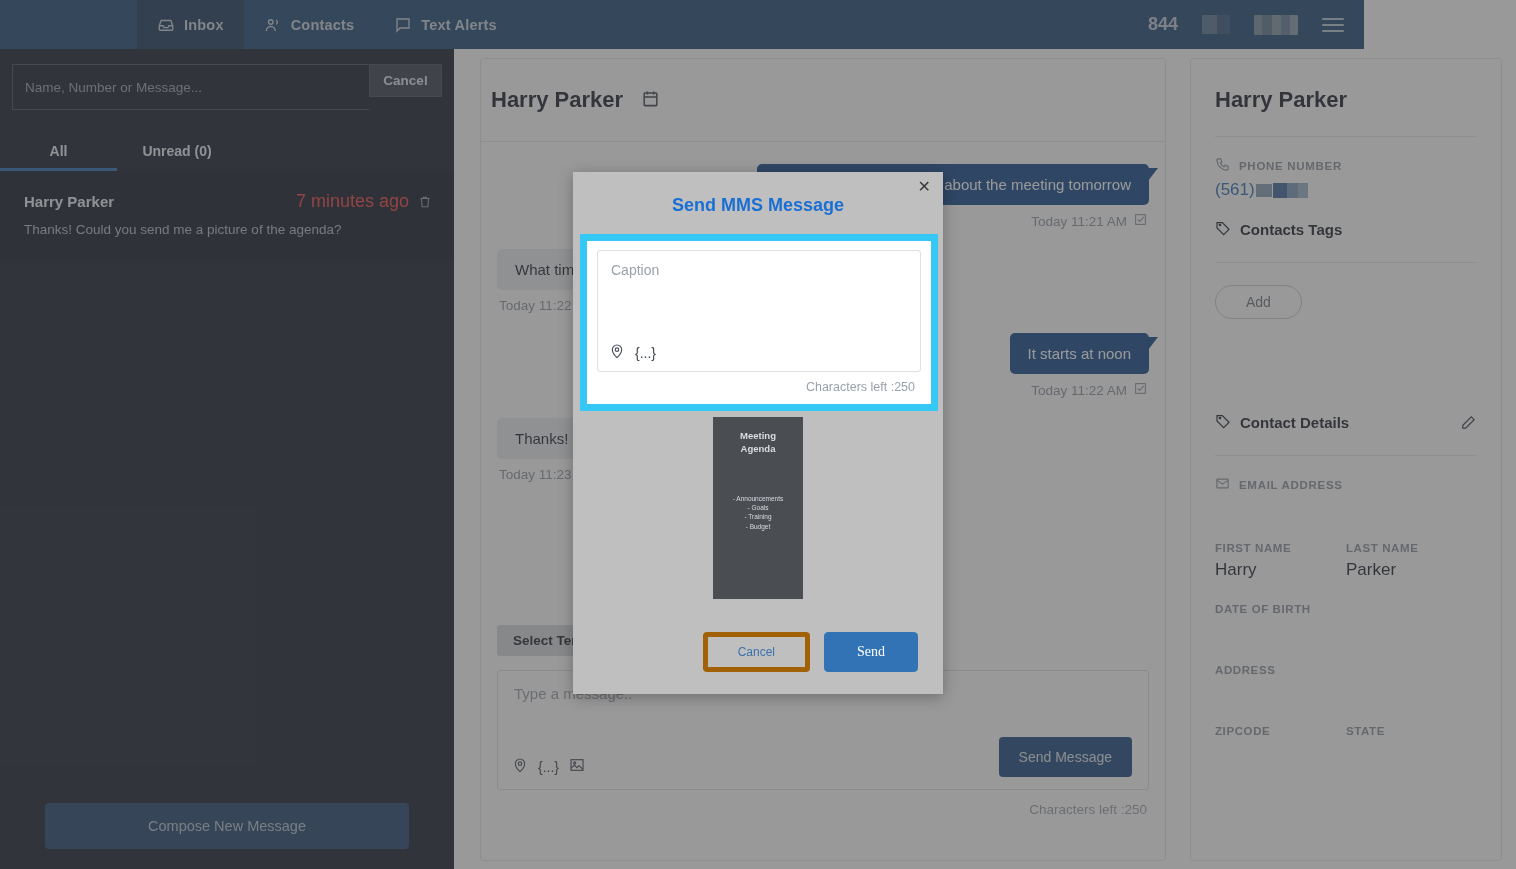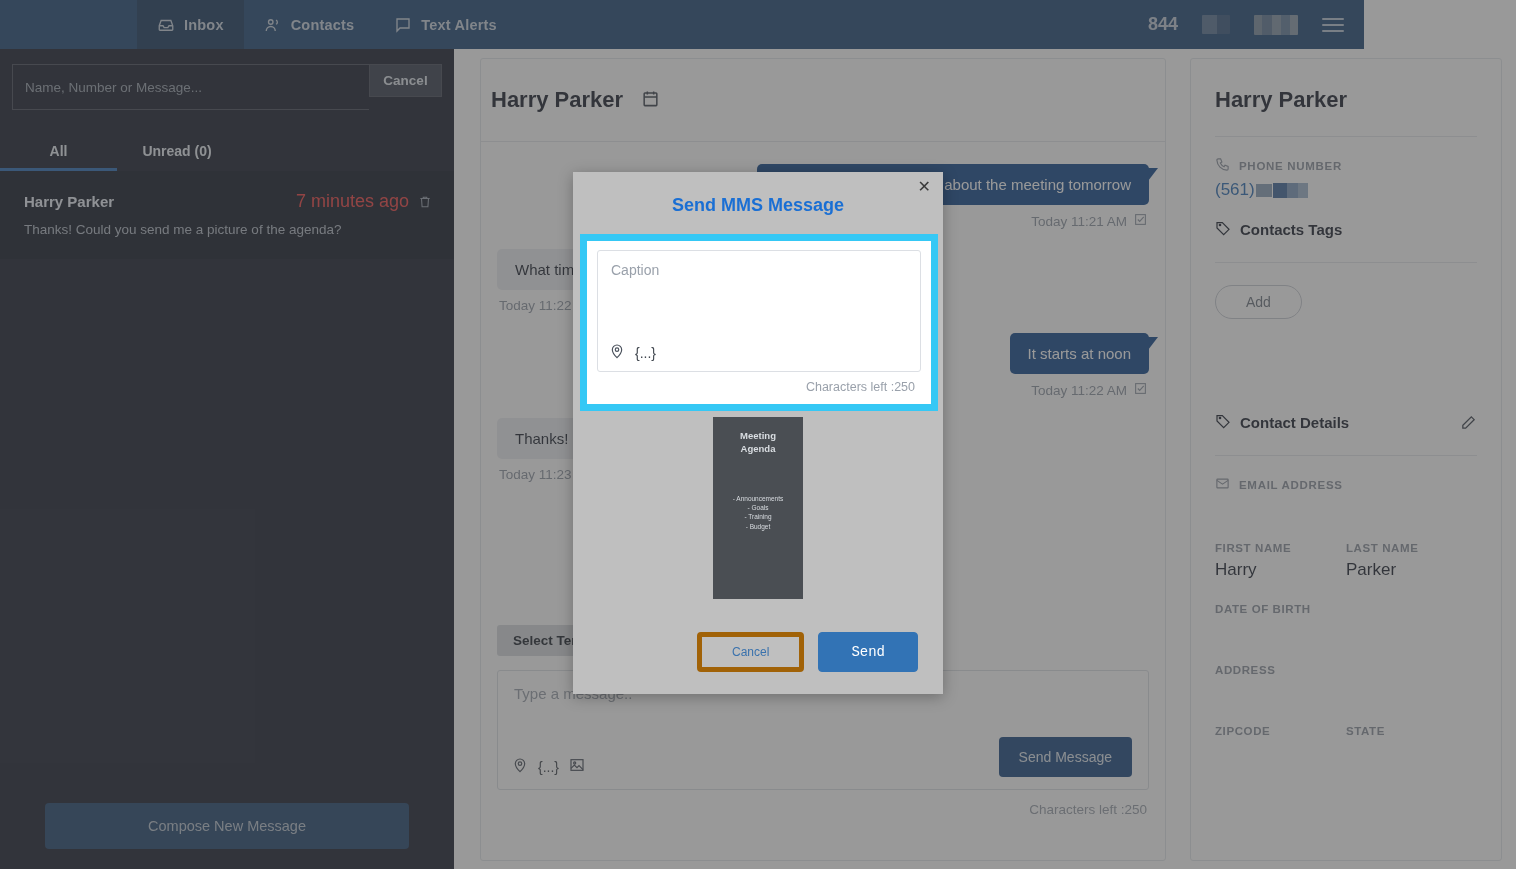--- a/index.html
+++ b/index.html
@@ -274,21 +274,21 @@
     display: flex; gap: 14px;
   }
   .btn-cancel {
     background: transparent; border: 5px solid #a16207; border-radius: 4px;
     color: #3a72ad; font-size: 12px; padding: 8px 30px; cursor: pointer;
     font-family: "Liberation Sans", sans-serif;
   }
   .btn-send {
     background: #3273b5; border: 1px solid #3273b5; border-radius: 4px;
     color: #fff; font-size: 14px; padding: 9px 32px; cursor: pointer;
-    font-family: Liberation Mono, monospace;
+    font-family: Liberation Serif, serif;
   }
 </style>
 </head>
 <body>
 
 <div id="app-root">
 
   <div class="topbar">
     <div class="nav-spacer"></div>
 

